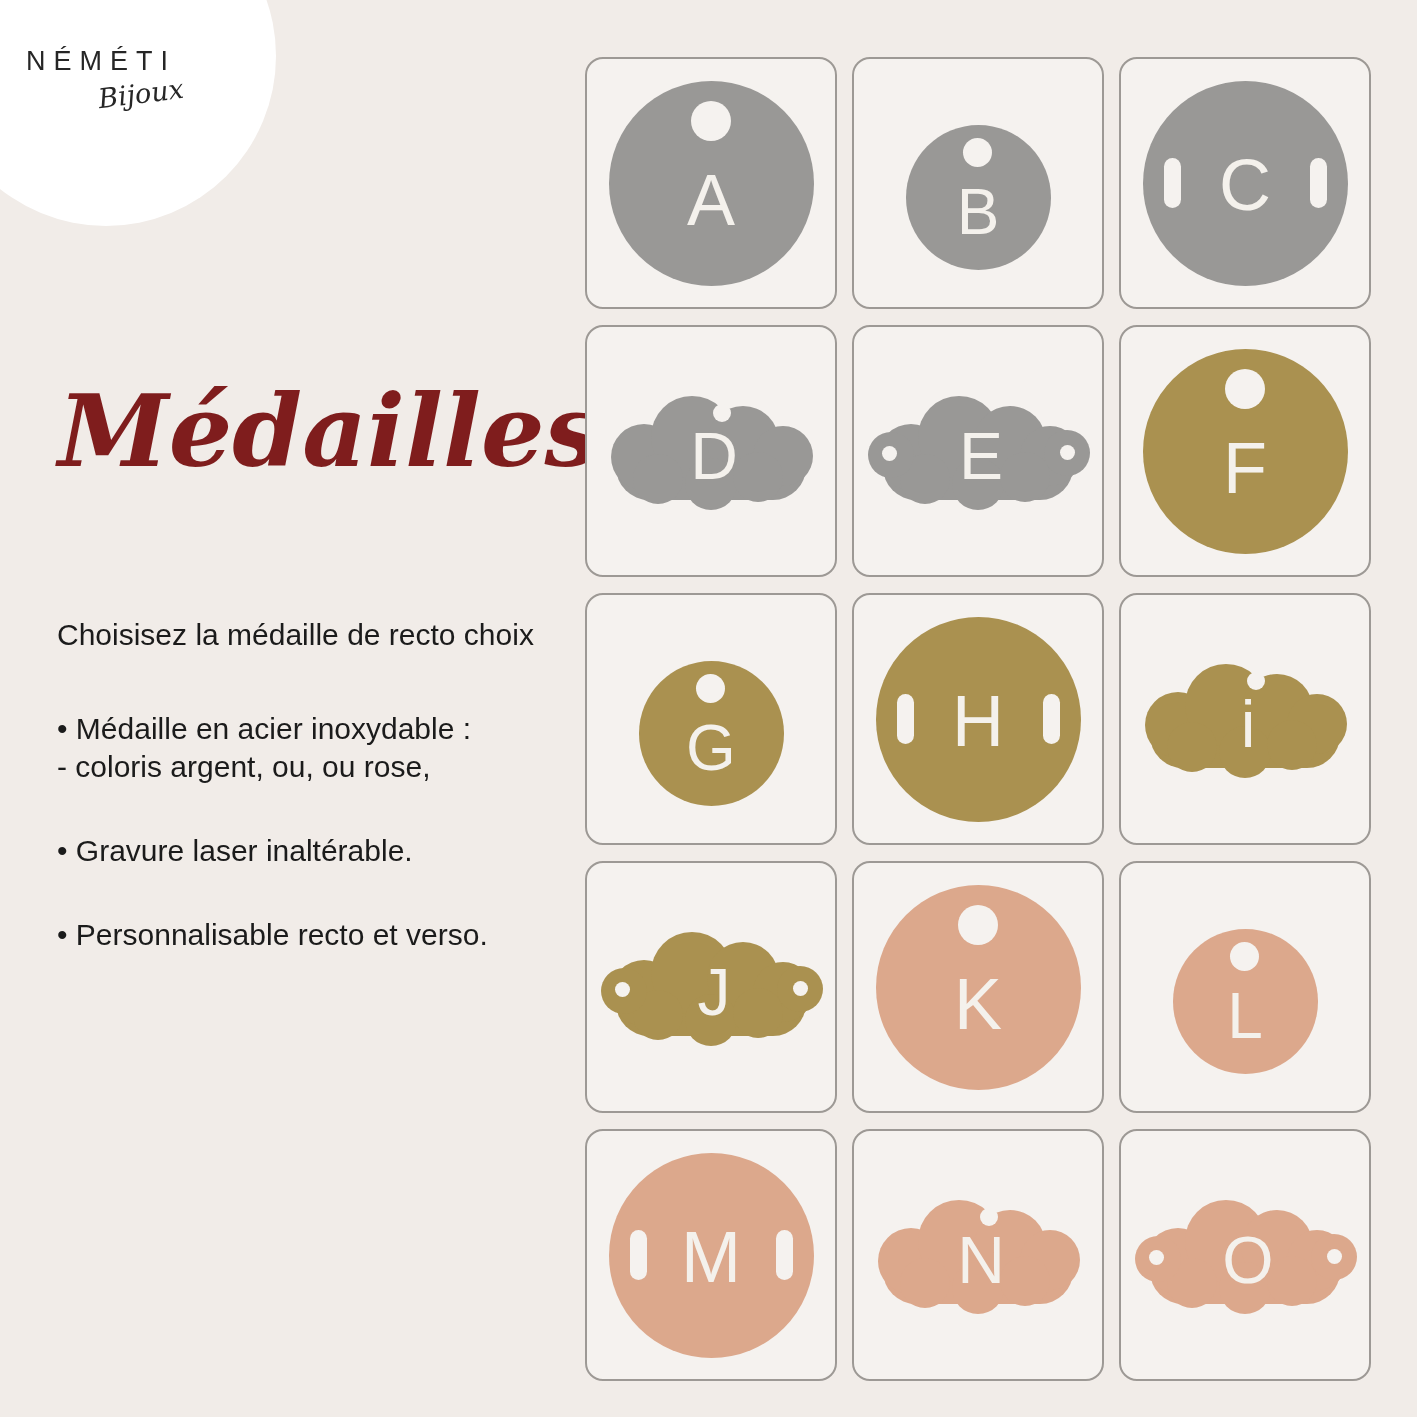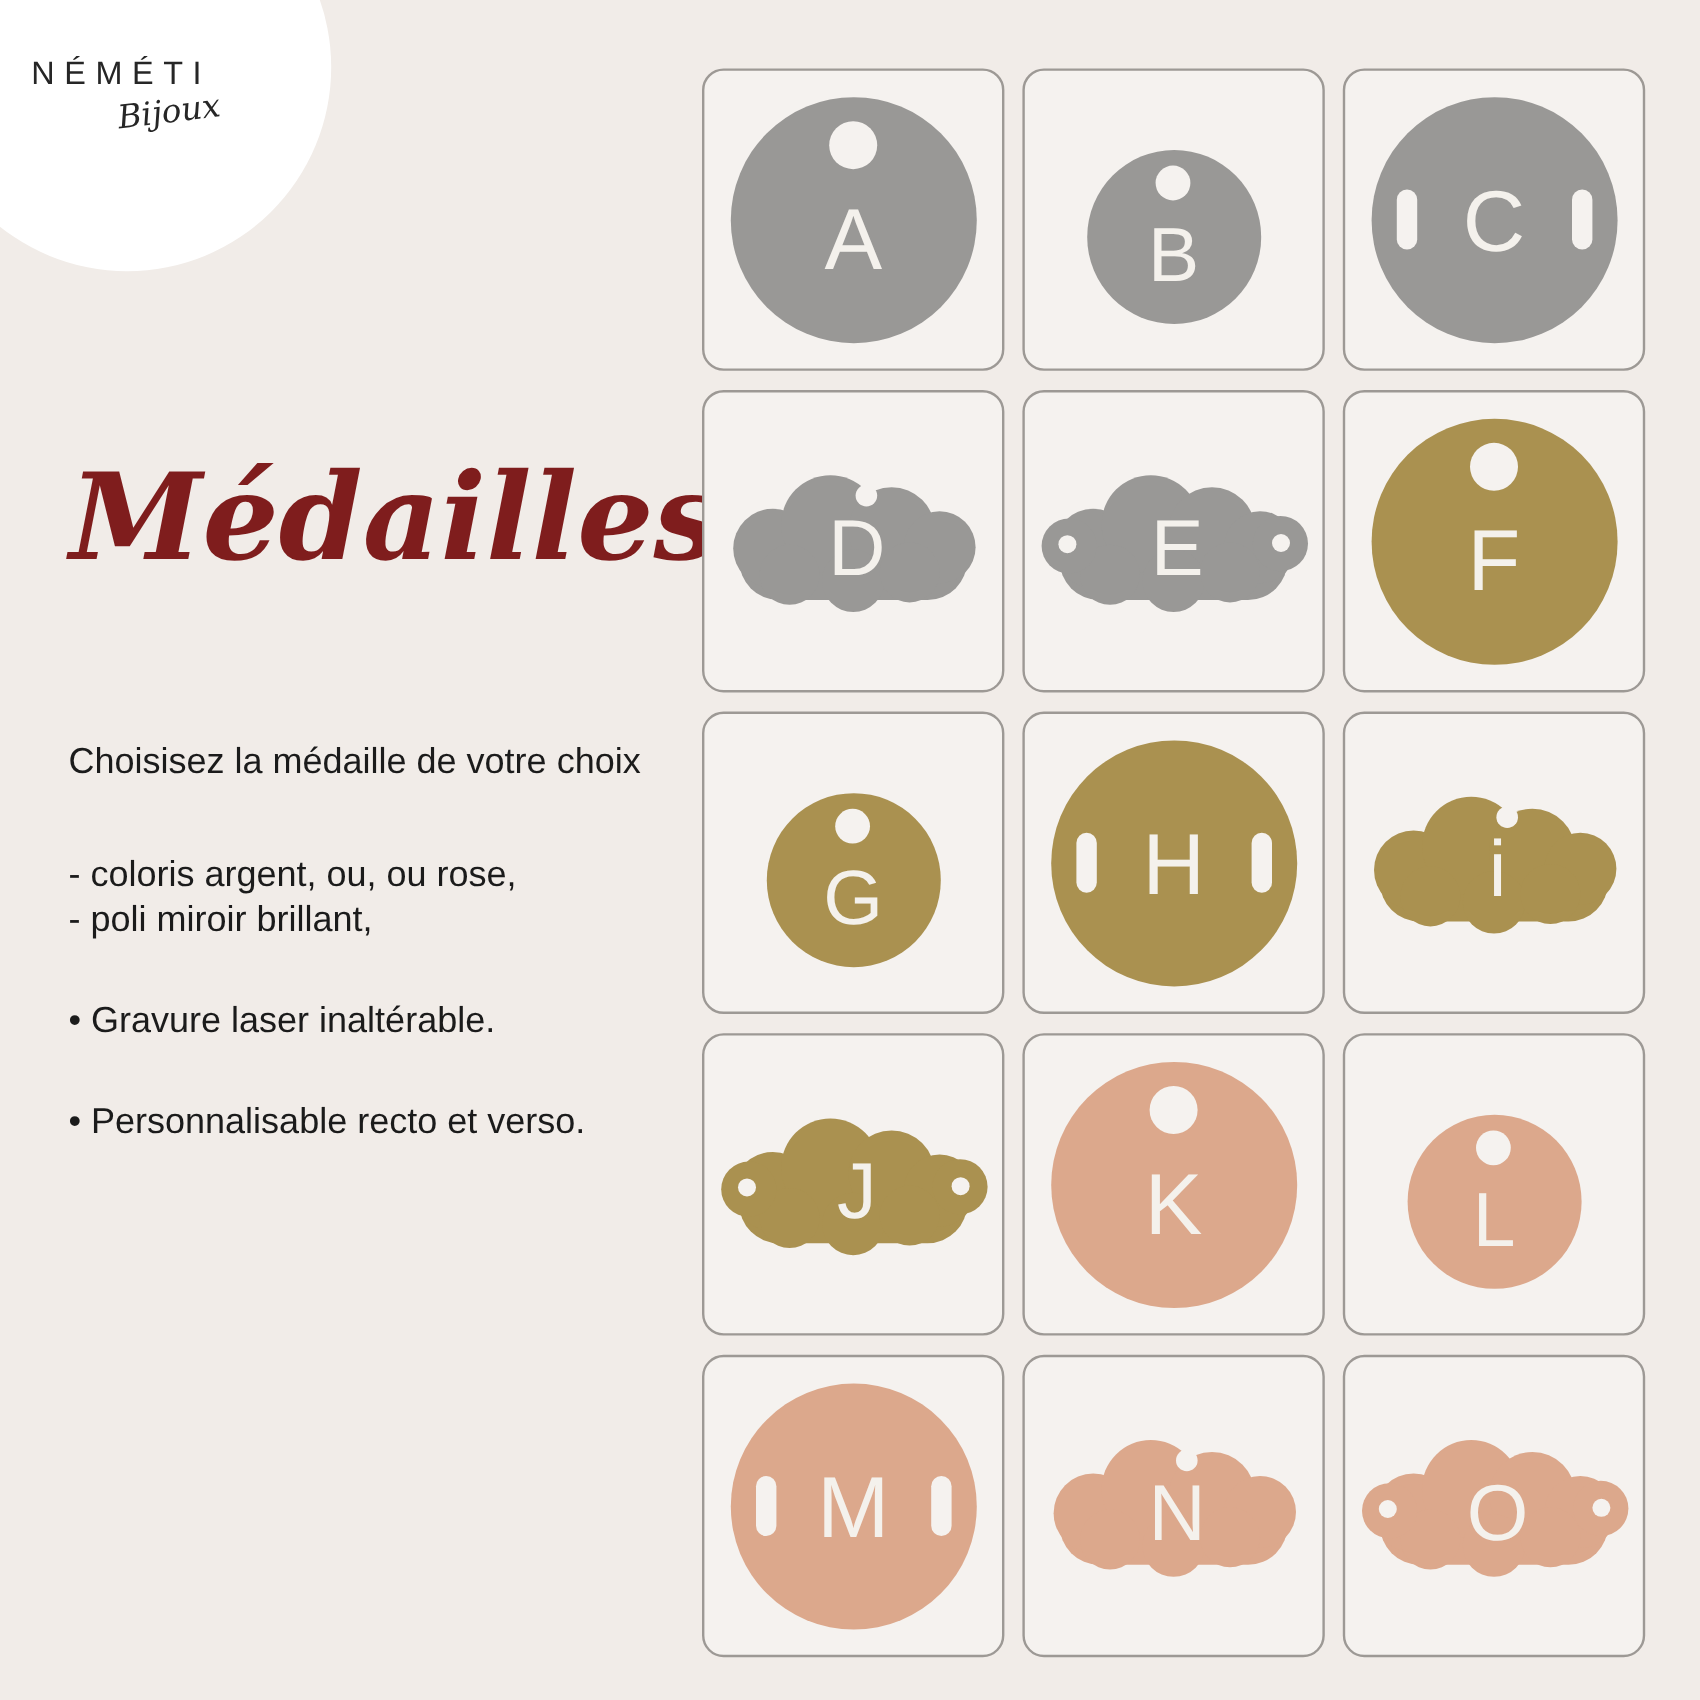--- a/index.html
+++ b/index.html
@@ -114,23 +114,23 @@
 
 <div class="page">
 
   <div class="logo-circle"></div>
   <div class="brand-name">NÉMÉTI</div>
   <div class="brand-sub">Bijoux</div>
 
   <div class="page-title">Médailles</div>
 
   <div class="description">
-    <p class="desc-intro">Choisisez la médaille de votre choix</p>
+    <p class="desc-intro">Choisisez la médaille de recto choix</p>
+    <p class="feature-line">• Médaille en acier inoxydable :</p>
     <p class="feature-line">- coloris argent, ou, ou rose,</p>
-    <p class="feature-line">- poli miroir brillant,</p>
     <p class="desc-engraving">• Gravure laser inaltérable.</p>
     <p class="desc-perso">• Personnalisable recto et verso.</p>
   </div>
 
   <div class="grid" id="medal-grid">
       <div class="cell">
         <div class="charm disc-top-hole large" style="--c: #999896;">
           <div class="disc-base"></div>
           <div class="hole hole-top"></div>
           <div class="letter" style="color: rgb(244, 241, 236);">A</div>

